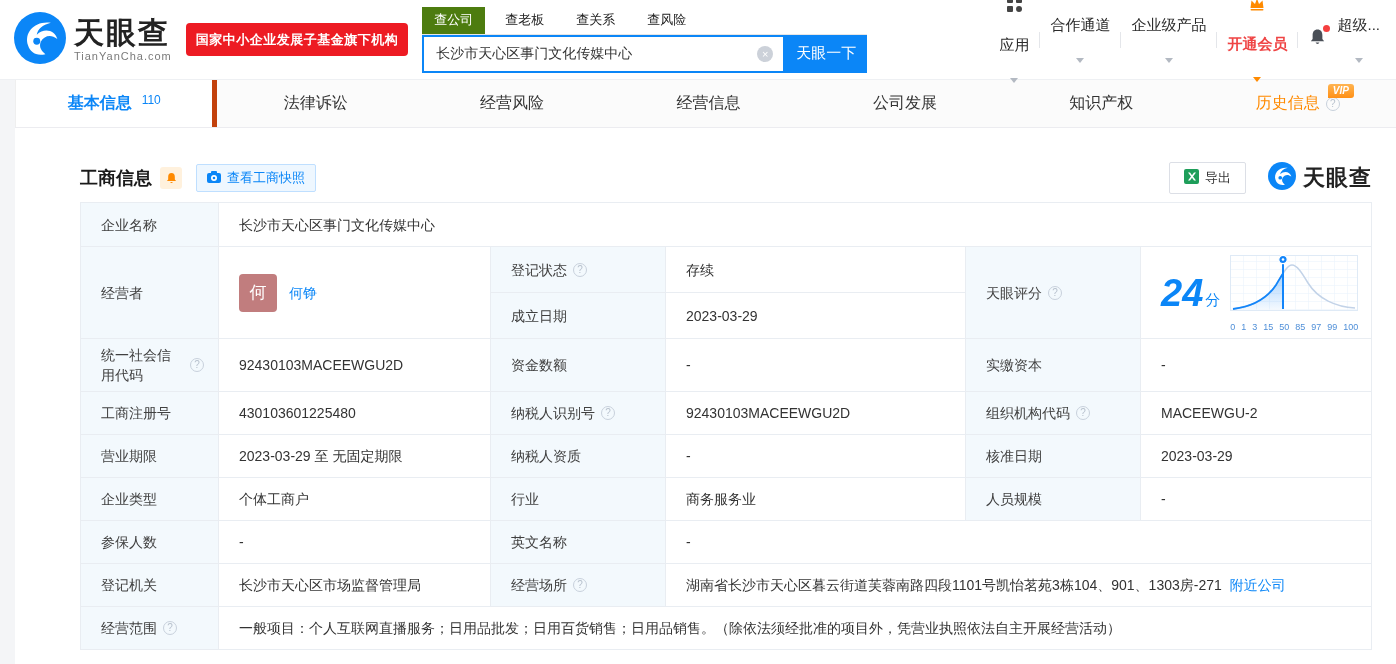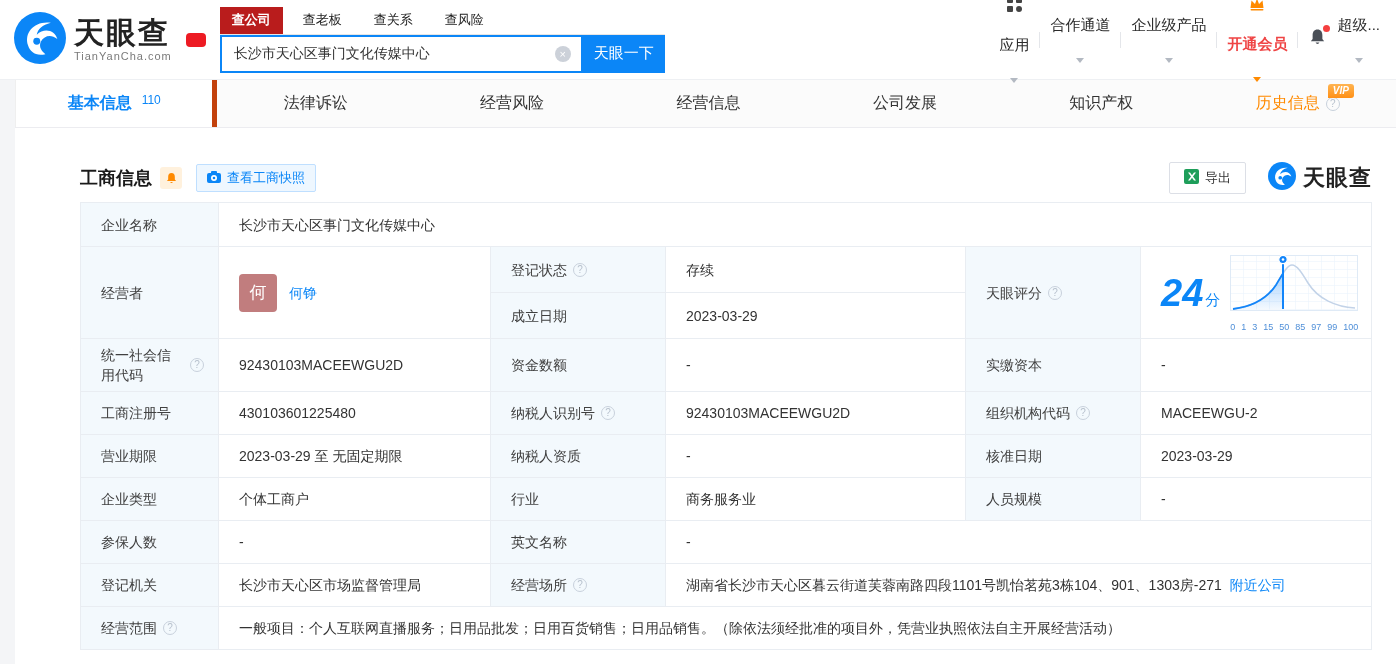--- a/index.html
+++ b/index.html
@@ -14,21 +14,21 @@
   .logo-text .logo-title { font-size:30px; font-weight:700; color:#222; letter-spacing:2px; line-height:32px; }
   .logo-text .logo-sub { font-size:11px; color:#7a7a7a; letter-spacing:1px; margin-top:1px; }
   .promo { margin-left:14px; background:#ed1b23; color:#fff; border-radius:4px;
     padding:7px 10px; text-align:center; }
   .promo .p1 { font-size:14px; font-weight:700; letter-spacing:3px; line-height:20px; }
   .promo .p2 { font-size:13px; font-weight:700; letter-spacing:.5px; line-height:19px; }
 
   .search-area { margin-left:14px; width:445px; }
   .search-tabs { display:flex; align-items:flex-end; gap:8px; border-bottom:1px solid #e6e6e6; }
   .stab { font-size:13px; color:#222; padding:4px 12px 5px; cursor:pointer; }
-  .stab.active { background:#b91c1c; color:#fff; font-weight:700; }
+  .stab.active { background:#4d7c0f; color:#fff; font-weight:400; }
   .search-row { display:flex; }
   .search-input-wrap { flex:1; display:flex; align-items:center; height:38px;
     border:2px solid #0b86f7; background:#fff; }
   .search-input { flex:1; border:none; outline:none; font-size:14px; color:#333;
     padding:0 8px 0 12px; font-family:inherit; background:transparent; }
   .clear-icon { width:16px; height:16px; border-radius:50%; background:#ccd1d9; color:#fff;
     font-size:11px; line-height:16px; text-align:center; margin-right:10px; cursor:pointer; }
   .clear-icon::before { content:"×"; }
   .search-btn { width:82px; height:38px; background:#0b86f7; color:#fff; border:none;
     font-size:15px; cursor:pointer; font-family:inherit; }
@@ -111,20 +111,21 @@
           <circle cx="21" cy="27" r="3.2" fill="#0b86f7"></circle>
         </svg>
       </span>
       <div class="logo-text">
         <div class="logo-title">天眼查</div>
         <div class="logo-sub">TianYanCha.com</div>
       </div>
     </div>
 
     <div class="promo">
+      <div class="p2">国家中小企业发展子基金旗下机构</div>
     </div>
 
     <div class="search-area">
       <div class="search-tabs">
         <div class="stab active">查公司</div>
         <div class="stab">查老板</div>
         <div class="stab">查关系</div>
         <div class="stab">查风险</div>
       </div>
       <div class="search-row">

